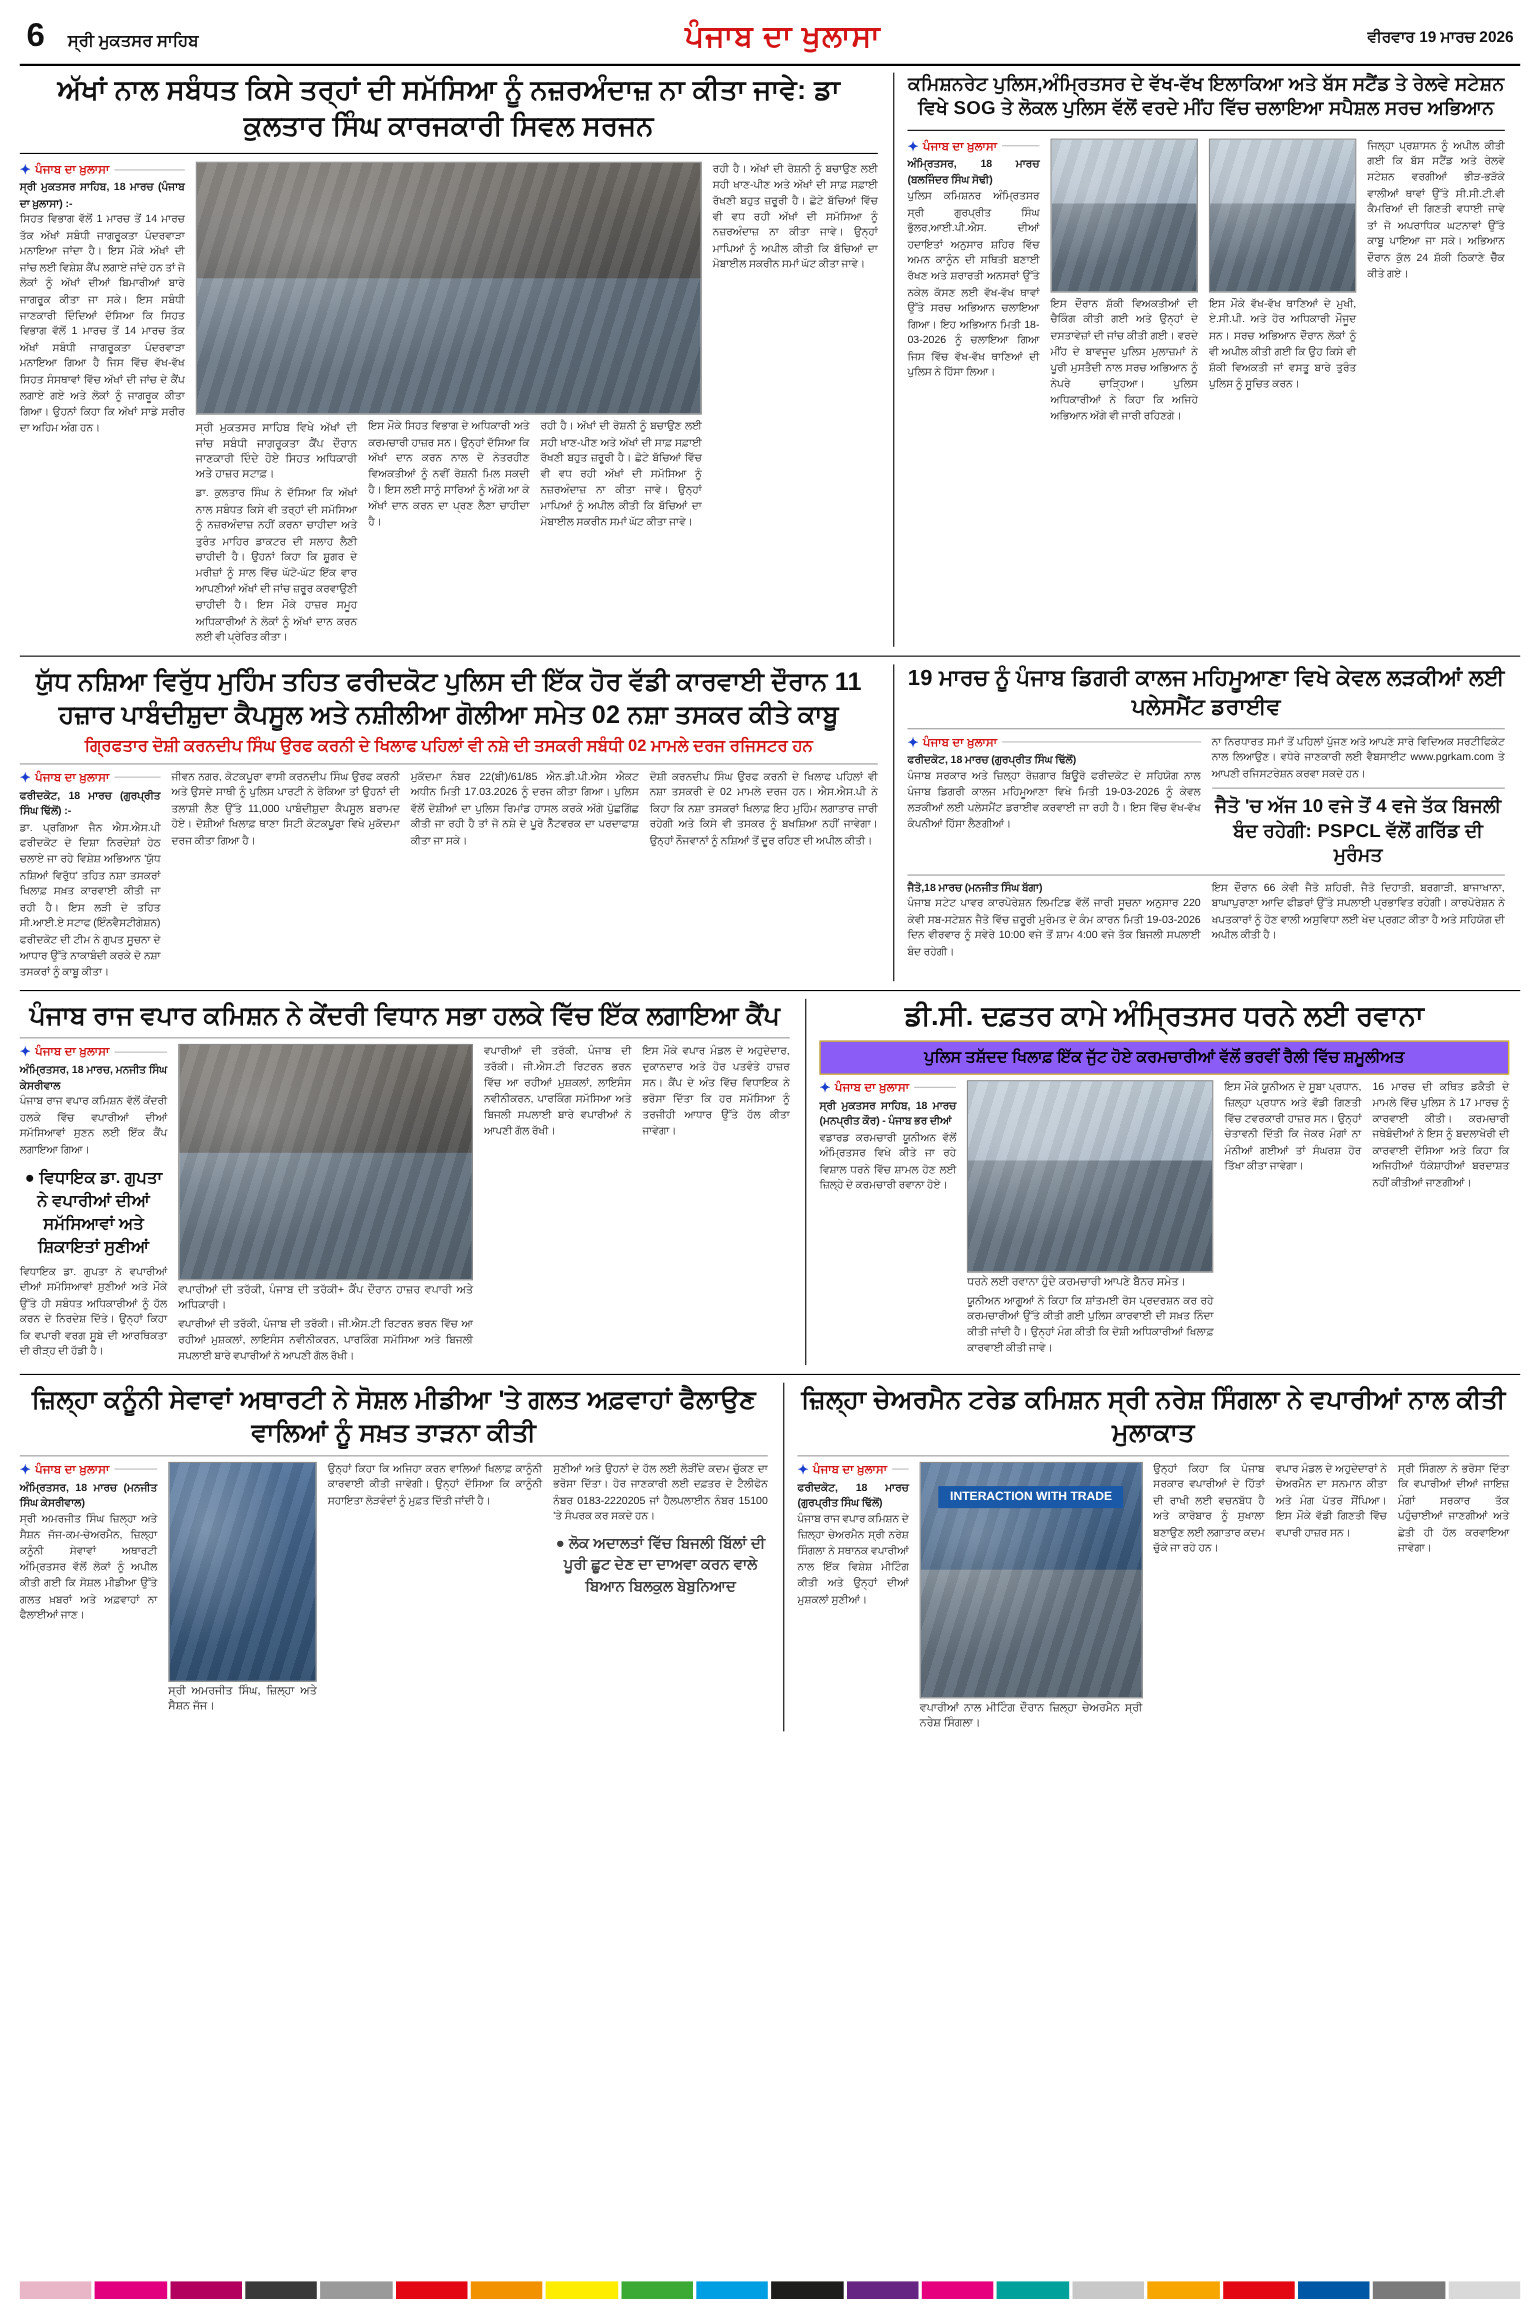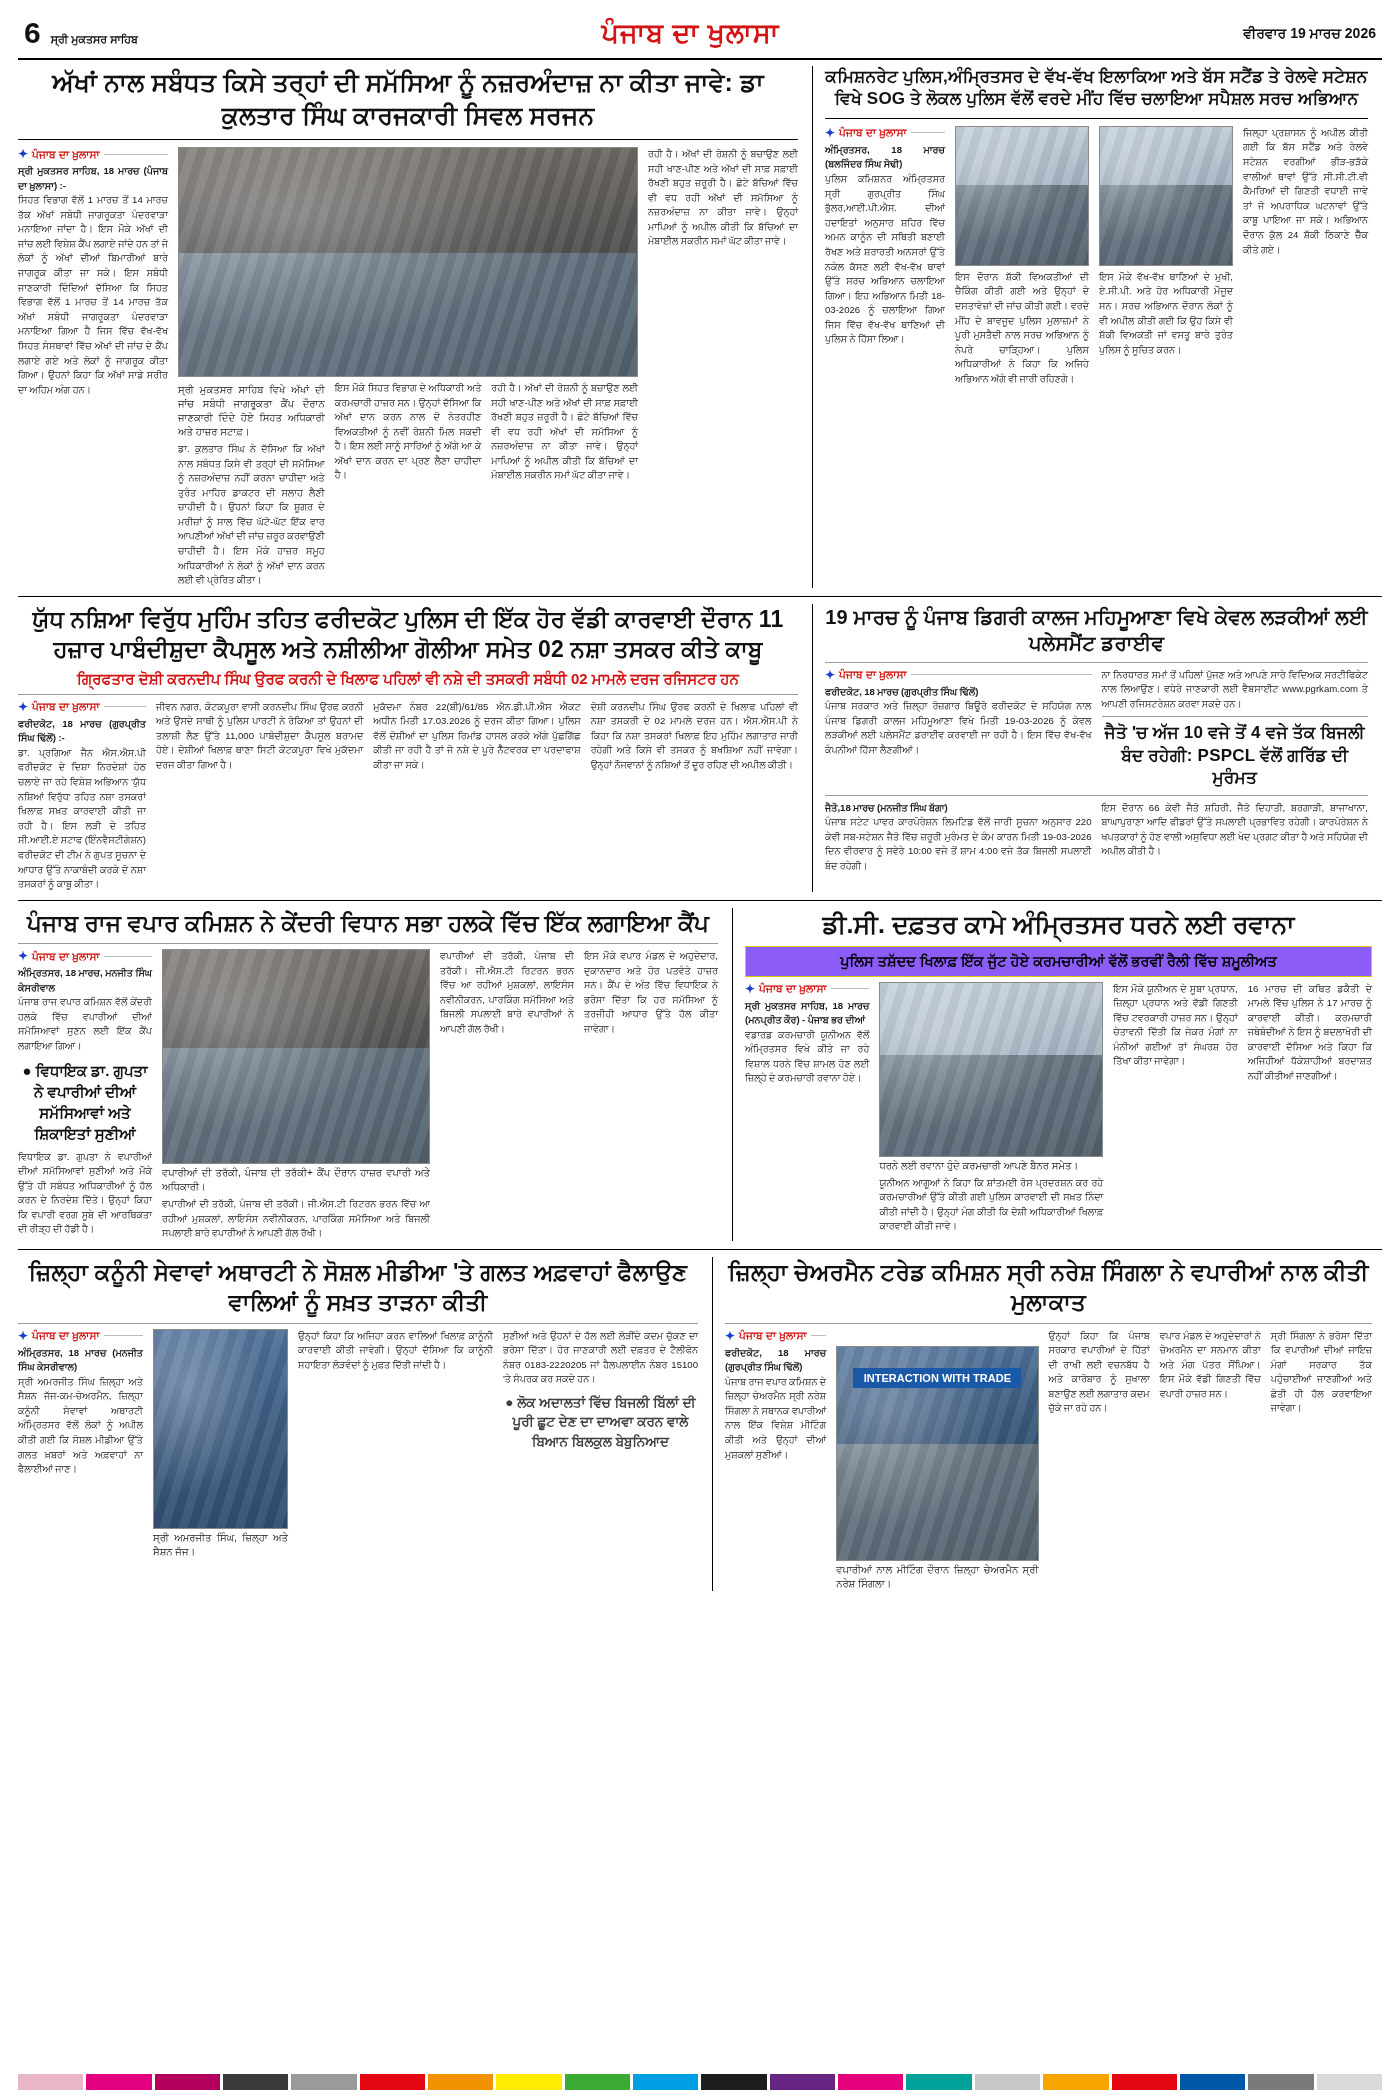--- a/index.html
+++ b/index.html
@@ -14,21 +14,21 @@
   }
   .page { width:1400px; height:2100px; position:relative; padding:14px 18px 0 18px; }
 
   
   .masthead {
     display:flex; align-items:center; justify-content:space-between;
     border-bottom:2px solid #000; padding:2px 6px 8px 6px; margin-bottom:6px;
   }
   .mast-left { display:flex; align-items:baseline; gap:10px; }
   .page-no { font-size:30px; font-weight:bold; color:#111; }
-  .mast-edition { font-size:11px; font-weight:bold; color:#111; }
+  .mast-edition { font-size:15px; font-weight:bold; color:#111;margin-left:11px; }
   .mast-title { font-size:27px; font-weight:bold; color:#d41414; letter-spacing:1px; }
   .mast-date { font-size:14px; font-weight:bold; color:#111;text-align:center; }
 
   
   .rule { border-top:1px solid #000; margin:7px 0; }
   .rule-thin { border-top:1px solid #999; margin:5px 0; }
 
   .headline {
     text-align:center; font-weight:bold; color:#111;
     line-height:1.32; letter-spacing:0.2px;
@@ -360,21 +360,21 @@
         <div class="col" style="max-width:125px;">
           <div class="byline">
             <span class="plus">✦</span>
             <span class="tag">ਪੰਜਾਬ ਦਾ ਖ਼ੁਲਾਸਾ</span>
             <span class="line"></span>
           </div>
           <div class="body-text" style="font-weight:bold;">ਫਰੀਦਕੋਟ, 18 ਮਾਰਚ (ਗੁਰਪ੍ਰੀਤ ਸਿੰਘ ਢਿੱਲੋਂ)</div>
           <div class="body-text">ਪੰਜਾਬ ਰਾਜ ਵਪਾਰ ਕਮਿਸ਼ਨ ਦੇ ਜ਼ਿਲ੍ਹਾ ਚੇਅਰਮੈਨ ਸ੍ਰੀ ਨਰੇਸ਼ ਸਿੰਗਲਾ ਨੇ ਸਥਾਨਕ ਵਪਾਰੀਆਂ ਨਾਲ ਇੱਕ ਵਿਸ਼ੇਸ਼ ਮੀਟਿੰਗ ਕੀਤੀ ਅਤੇ ਉਨ੍ਹਾਂ ਦੀਆਂ ਮੁਸ਼ਕਲਾਂ ਸੁਣੀਆਂ।</div>
         </div>
         <div class="col" style="flex:2;">
-          <div class="photo ph-blue ph-people" style="height:215px; position:relative;margin-top:17px;">
+          <div class="photo ph-blue ph-people" style="height:215px; position:relative;">
             <div style="position:absolute; top:10%; left:8%; right:8%; background:#1a58a8; color:#fff; font-size:11px; font-weight:bold; text-align:center; padding:4px 2px; z-index:2;">INTERACTION WITH TRADE</div>
           </div>
           <div class="cap">ਵਪਾਰੀਆਂ ਨਾਲ ਮੀਟਿੰਗ ਦੌਰਾਨ ਜ਼ਿਲ੍ਹਾ ਚੇਅਰਮੈਨ ਸ੍ਰੀ ਨਰੇਸ਼ ਸਿੰਗਲਾ।</div>
         </div>
         <div class="col">
           <div class="body-text">ਉਨ੍ਹਾਂ ਕਿਹਾ ਕਿ ਪੰਜਾਬ ਸਰਕਾਰ ਵਪਾਰੀਆਂ ਦੇ ਹਿੱਤਾਂ ਦੀ ਰਾਖੀ ਲਈ ਵਚਨਬੱਧ ਹੈ ਅਤੇ ਕਾਰੋਬਾਰ ਨੂੰ ਸੁਖਾਲਾ ਬਣਾਉਣ ਲਈ ਲਗਾਤਾਰ ਕਦਮ ਚੁੱਕੇ ਜਾ ਰਹੇ ਹਨ।</div>
         </div>
         <div class="col">
           <div class="body-text">ਵਪਾਰ ਮੰਡਲ ਦੇ ਅਹੁਦੇਦਾਰਾਂ ਨੇ ਚੇਅਰਮੈਨ ਦਾ ਸਨਮਾਨ ਕੀਤਾ ਅਤੇ ਮੰਗ ਪੱਤਰ ਸੌਂਪਿਆ। ਇਸ ਮੌਕੇ ਵੱਡੀ ਗਿਣਤੀ ਵਿੱਚ ਵਪਾਰੀ ਹਾਜ਼ਰ ਸਨ।</div>
         </div>

